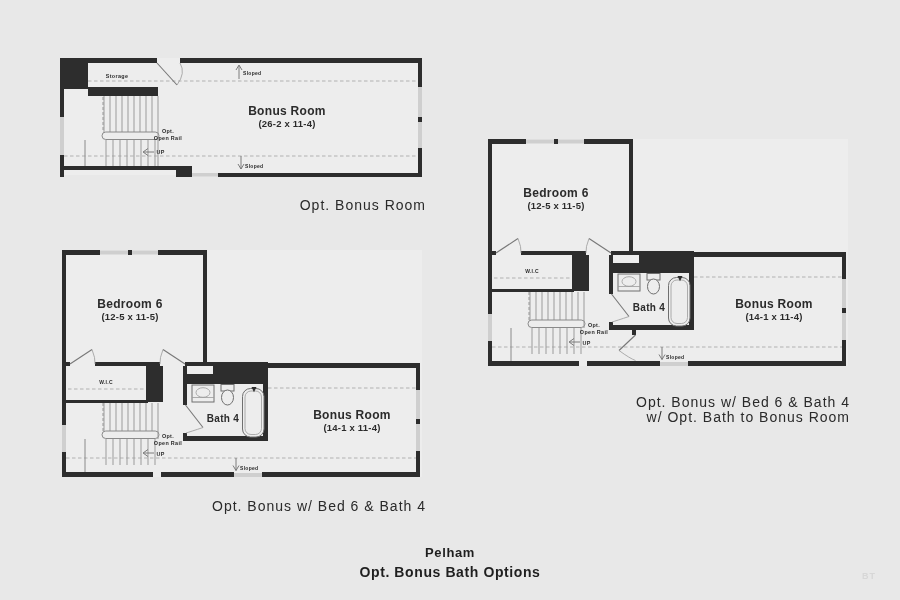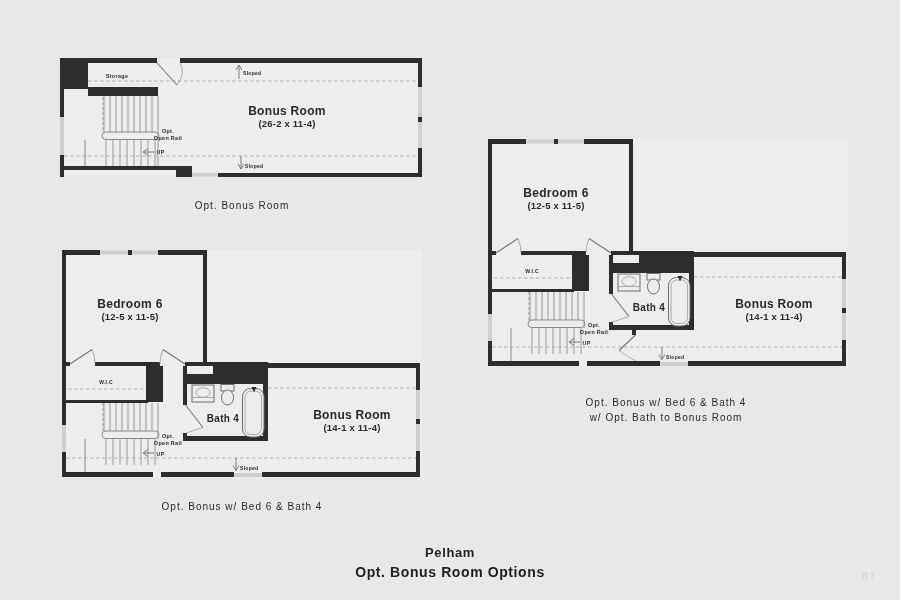--- a/index.html
+++ b/index.html
@@ -24,21 +24,21 @@
   .arrow{stroke:#6f6f6f;stroke-width:0.9;fill:none;}
 
   
   text{fill:#2b2b2b;}
   .tL{font:bold 12px "Liberation Sans",sans-serif;letter-spacing:.3px;}
   .tM{font:bold 9.5px "Liberation Sans",sans-serif;letter-spacing:.2px;}
   .tS{font:bold 5.4px "Liberation Sans",sans-serif;letter-spacing:.35px;}
   .tXS{font:bold 5px "Liberation Sans",sans-serif;letter-spacing:.3px;}
   .tB{font:bold 10px "Liberation Sans",sans-serif;letter-spacing:.3px;}
 
-  .plan-caption{font-size:10px;letter-spacing:1px;color:#2a2a2a;text-align:center;line-height:15px;}
+  .plan-caption{font-size:14px;letter-spacing:1px;color:#2a2a2a;text-align:right;line-height:15px;}
   .sheet-title{width:900px;text-align:center;color:#1f1f1f;}
   .title1{font-weight:bold;font-size:13px;letter-spacing:.6px;}
   .title2{font-weight:bold;font-size:14px;letter-spacing:.6px;margin-top:4px;}
   .watermark{font:bold 9px "Liberation Sans",sans-serif;color:#d7d7d7;letter-spacing:1px;}
 </style>
 </head>
 <body>
 
 <div style="position:absolute;inset:0;">
 
@@ -213,17 +213,17 @@
     <text class="tS" x="98.5" y="207.5">UP</text>
     <text class="tXS" x="182" y="221.5">Sloped</text>
   </svg>
   <div class="abs plan-caption" style="left:482px;top:395px;width:368px;">
     <div>Opt. Bonus w/ Bed 6 &amp; Bath 4</div>
     <div>w/ Opt. Bath to Bonus Room</div>
   </div>
 
   <div class="abs sheet-title" style="left:0;top:545px;">
     <div class="title1">Pelham</div>
-    <div class="title2">Opt. Bonus Room Options</div>
+    <div class="title2">Opt. Bonus Bath Options</div>
   </div>
 
   <div class="abs watermark" style="left:862px;top:571px;">BT</div>
 </div>
 
 </body></html>

